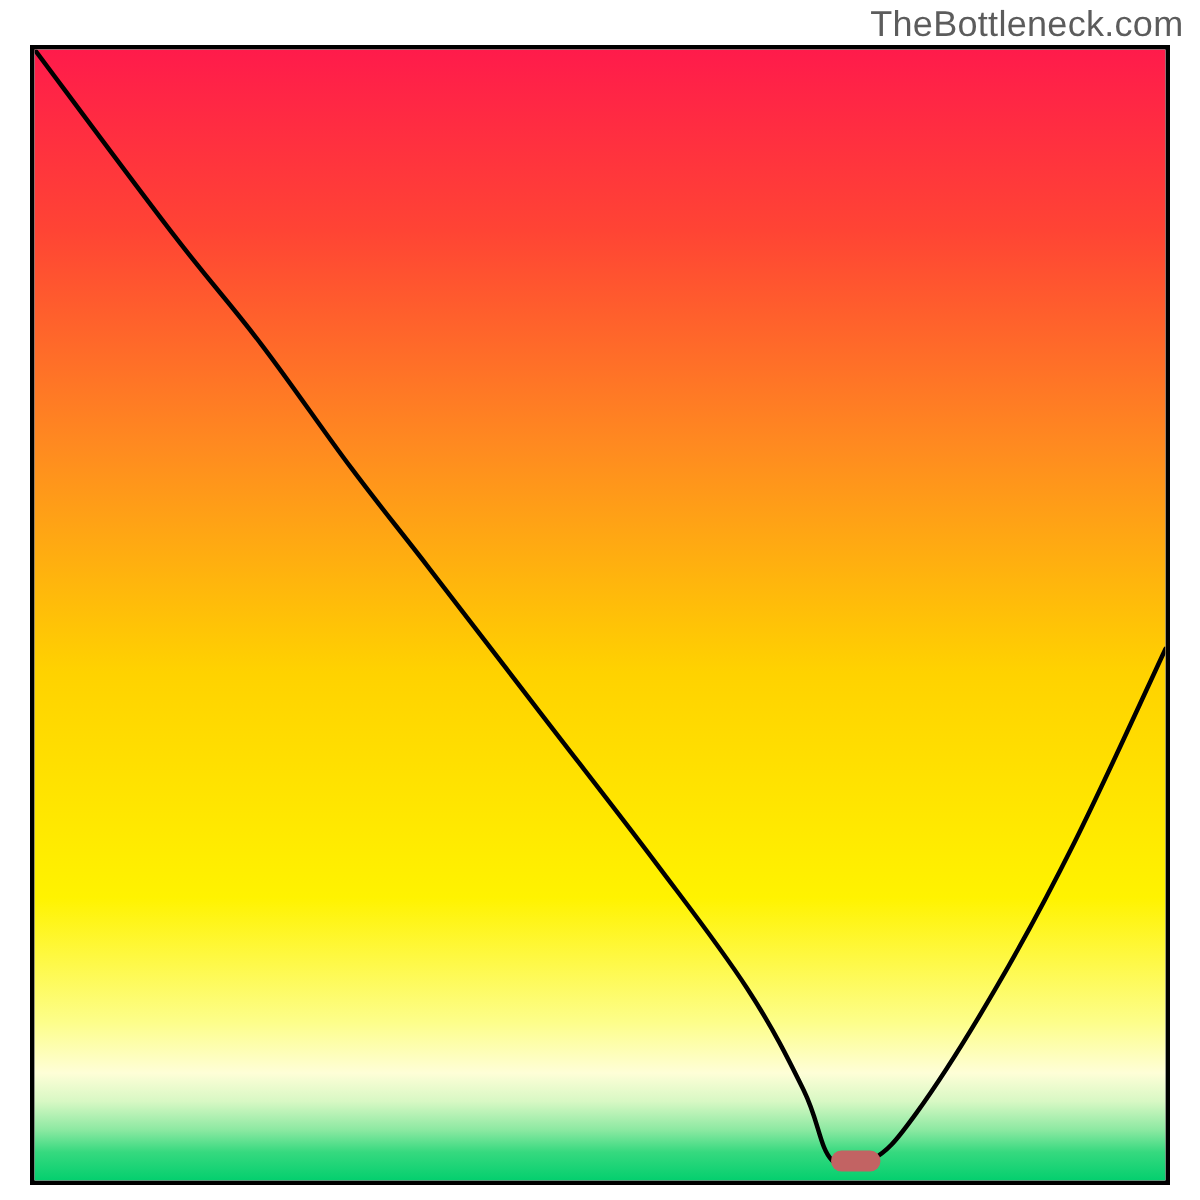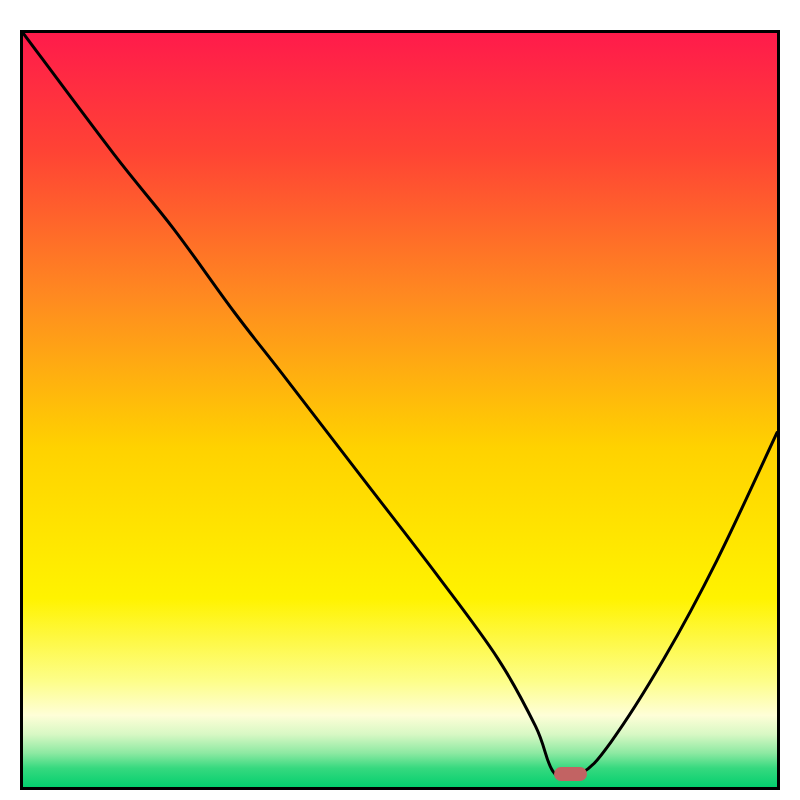--- a/index.html
+++ b/index.html
@@ -46,20 +46,21 @@
   position: absolute;
   width: 33px;
   height: 14px;
   border-radius: 8px;
 }
 </style>
 </head>
 <body>
 
 <div class="outer">
+  <div class="watermark">TheBottleneck.com</div>
 
   <div class="frame">
     <div class="gradient" id="grad" style="background: linear-gradient(rgb(255, 27, 75) 0%, rgb(255, 68, 52) 16%, rgb(255, 138, 32) 35%, rgb(255, 210, 0) 55%, rgb(255, 243, 0) 75%, rgb(253, 254, 138) 86%, rgb(254, 254, 215) 90.5%, rgb(216, 248, 196) 93%, rgb(141, 233, 162) 95.5%, rgb(54, 217, 127) 97.5%, rgb(4, 207, 110) 100%);"></div>
     <svg class="curve" id="curve-svg" viewBox="0 0 754 754" preserveAspectRatio="none">
         <path d="M 0.00 0.00 C 16.29 21.72, 63.34 85.35, 90.48 120.64 C 117.62 155.93, 129.08 167.54, 150.80 196.04 C 172.52 224.54, 190.76 251.84, 211.12 278.98 C 231.48 306.12, 240.83 316.98, 263.90 346.84 C 286.97 376.70, 312.16 409.57, 339.30 444.86 C 366.44 480.15, 390.27 510.31, 414.70 542.88 C 439.13 575.45, 457.38 598.68, 475.02 625.82 C 492.66 652.96, 502.54 673.05, 512.72 693.68 C 522.90 714.31, 523.43 732.01, 531.57 740.43 C 539.71 748.84, 547.78 746.13, 557.96 740.43 C 568.14 734.73, 573.19 729.39, 588.12 708.76 C 603.05 688.13, 621.90 658.39, 640.90 625.82 C 659.90 593.25, 673.32 568.52, 693.68 527.80 C 714.04 487.08, 743.14 422.69, 754.00 399.62" fill="none" stroke="#000000" stroke-width="3" stroke-linecap="round"></path>
       </svg>
     <div class="marker" id="marker" style="background: rgb(194, 99, 99); left: 530.65px; top: 734.182px;"></div>
   </div>
 </div>
 

